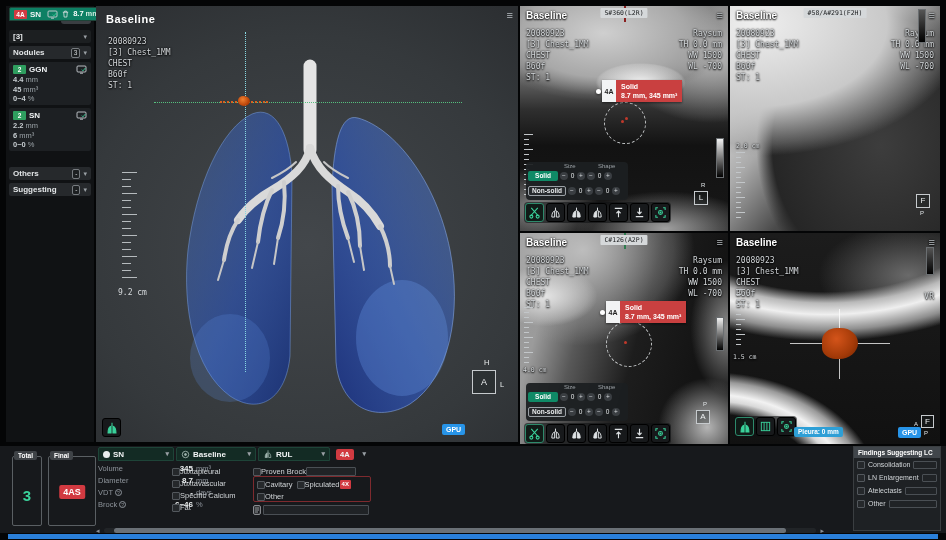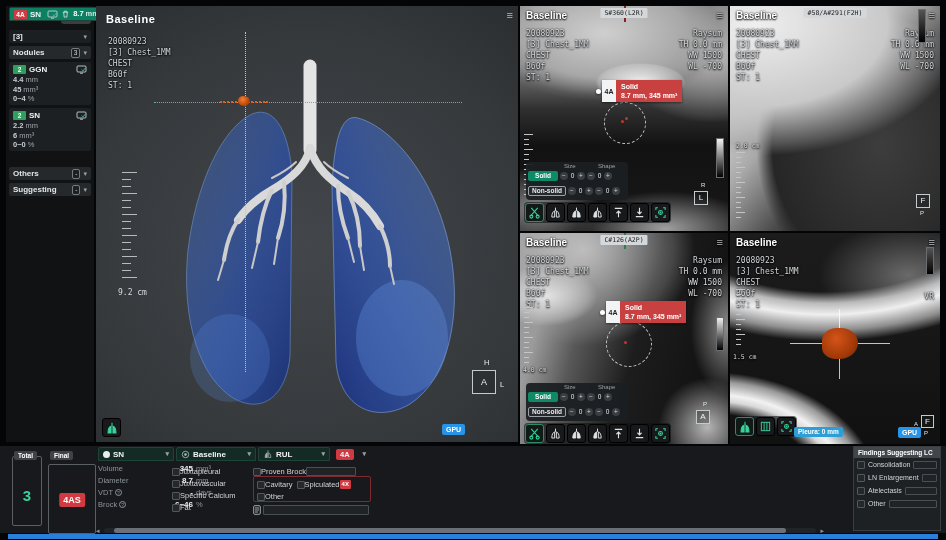--- a/index.html
+++ b/index.html
@@ -601,21 +601,21 @@
     <div class="oribox" style="left:191px;top:182px;width:13px;height:13px;font-size:8px;line-height:11px">F</div>
     <div class="orimini" style="left:194px;top:197px">P</div>
   </div>
 
   <div id="bottom">
     <span class="tftab" style="left:14px;top:5px">Total</span>
     <div class="tfbox" style="left:12px;top:10px;width:30px;height:70px">
       <div id="total-val">3</div>
     </div>
     <span class="tftab" style="left:50px;top:5px">Final</span>
-    <div class="tfbox" style="left:48px;top:18px;width:48px;height:70px">
+    <div class="tfbox" style="left:48px;top:10px;width:48px;height:70px">
       <div id="final-val">4AS</div>
     </div>
 
     <div class="sel" style="left:98px;width:76px">
       <span style="width:7px;height:7px;border-radius:50%;background:#e9edee"></span>
       <span>SN</span>
       <span class="chev">▾</span>
     </div>
     <div class="sel" style="left:176px;width:80px">
       <svg width="9" height="9" viewBox="0 0 10 10" fill="none" stroke="#9fb3ad">

